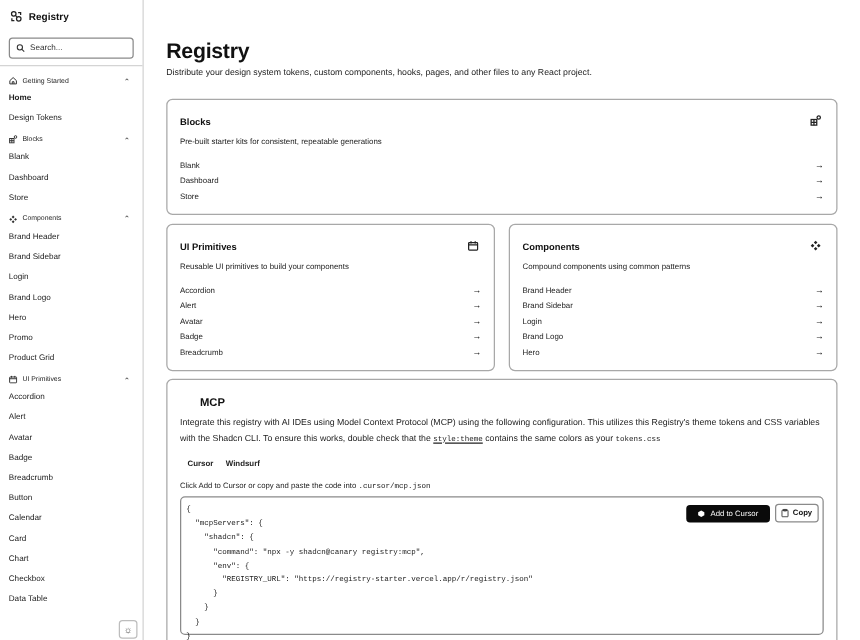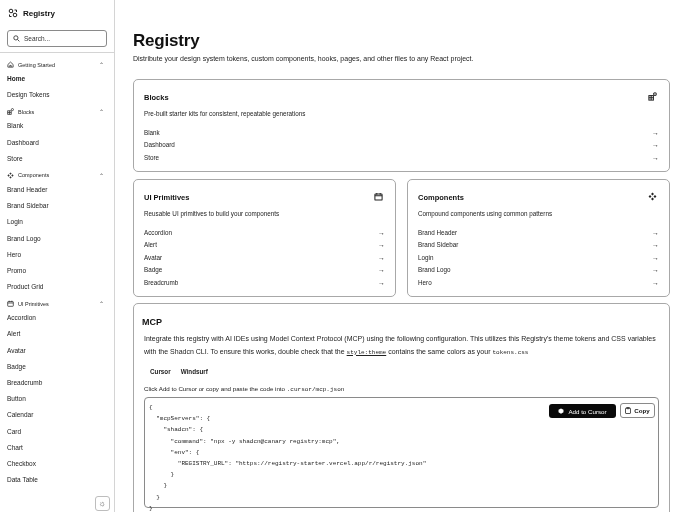--- a/index.html
+++ b/index.html
@@ -29,21 +29,21 @@
   .subtitle { position: absolute; left: 17px; top: 55px; font-size: 7px; color: #222; }
 
   .card { position: absolute; border: 1px solid #a8a8a8; border-radius: 5px; background: #fff; }
   .card-title { position: absolute; left: 10px; top: 13px; font-size: 7.5px; font-weight: 700; }
   .card-desc { position: absolute; left: 10px; top: 30px; font-size: 6.3px; color: #222; }
   .card-icon { position: absolute; right: 12px; top: 12px; width: 9px; height: 9px; }
   .card-list { position: absolute; left: 10px; right: 10px; }
   .card-row { display: flex; justify-content: space-between; align-items: center; height: 12.5px; font-size: 6.3px; color: #222; }
   .arrow { font-size: 7px; color: #222; }
 
-  .mcp-title { position: absolute; left: 8px; top: 13px; font-size: 9px; font-weight: 700; }
+  .mcp-title { position: absolute; left: 26px; top: 13px; font-size: 9px; font-weight: 700; }
   .mcp-desc { position: absolute; left: 10px; top: 29px; width: 520px; font-size: 7px; line-height: 12.5px; color: #222; }
   .mono { font-family: "Liberation Mono", monospace; font-size: 6px; }
   .mono.u { text-decoration: underline; }
   .tabs { position: absolute; left: 16px; top: 64px; display: flex; gap: 10px; font-size: 6.3px; font-weight: 700; color: #222; }
   .hint { position: absolute; left: 10px; top: 81px; font-size: 6.2px; color: #222; }
   .code-box { position: absolute; left: 10px; top: 93px; width: 515px; height: 111px; border: 1px solid #8a8a8a; border-radius: 4px; }
   .code { position: absolute; left: 4px; top: 4px; font-family: "Liberation Mono", monospace; font-size: 6px; line-height: 11.2px; white-space: pre; color: #222; }
   .btn-add { position: absolute; left: 404px; top: 6px; width: 67px; height: 14px; background: #0a0a0a; color: #fff; border-radius: 3px; display: flex; align-items: center; justify-content: center; gap: 4px; font-size: 6.2px; }
   .btn-copy { position: absolute; left: 475px; top: 5px; width: 35px; height: 15px; border: 1px solid #8a8a8a; border-radius: 3px; display: flex; align-items: center; justify-content: center; gap: 3px; font-size: 6.2px; font-weight: 700; color: #111; }
 </style>

